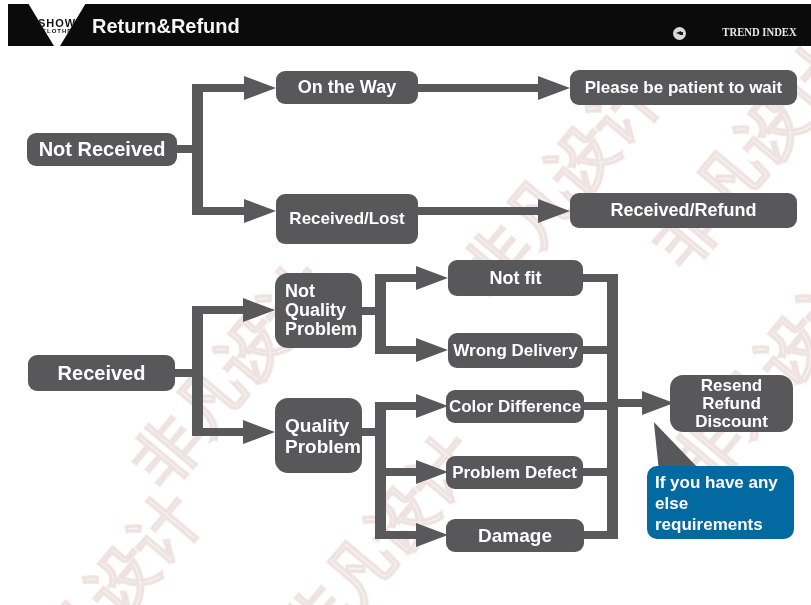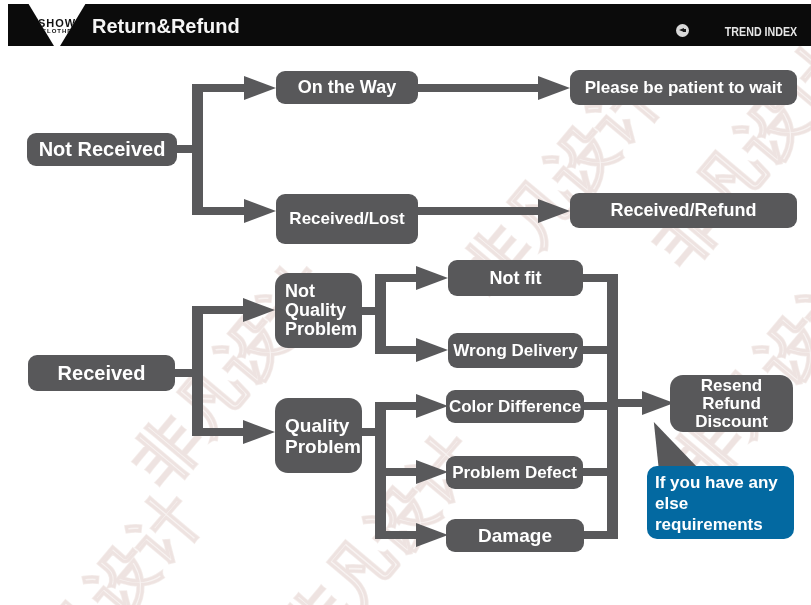--- a/index.html
+++ b/index.html
@@ -6,21 +6,21 @@
   body { background:#ffffff; font-family:"Liberation Sans", sans-serif; }
   #stage { position:relative; width:811px; height:605px; background:#ffffff; overflow:hidden; }
 
   
   .header-bar { position:absolute; left:8px; top:4px; right:0; height:42px; background:#0b0b0b; z-index:3; }
   .logo-tri { position:absolute; left:28px; top:3px; width:58px; height:48px; background:#ffffff;
               clip-path:polygon(0 0,100% 0,50% 100%); z-index:4; text-align:center; }
   .logo-top { display:block; margin-top:14px; font-size:11px; font-weight:bold; letter-spacing:1px; color:#111; }
   .logo-bottom { display:block; margin-top:-1px; font-size:6px; font-weight:bold; letter-spacing:1px; color:#111; }
   .header-title { position:absolute; left:92px; top:15px; color:#f5f5f5; font-size:20px; font-weight:bold; z-index:4; }
-  .trend-wrap { position:absolute; right:14px; top:24px; z-index:4; display:flex; align-items:flex-start; gap:20px; }
+  .trend-wrap { position:absolute; right:14px; top:24px; z-index:4; display:flex; align-items:flex-end; gap:20px;font-family:Liberation Serif, serif; }
   .trend-circle { width:13px; height:13px; border-radius:50%; background:#d9d9d9; position:relative; }
   .trend-circle::before { content:""; position:absolute; left:3px; top:4px; width:0; height:0;
               border-top:2.5px solid transparent; border-bottom:2.5px solid transparent; border-right:5px solid #1a1a1a; }
   .trend-circle::after { content:""; position:absolute; left:7px; top:5px; width:3px; height:3px; background:#1a1a1a; }
   .trend-text { color:#e6e6e6; font-size:13px; font-weight:bold; letter-spacing:0; transform:scaleX(0.82); transform-origin:right center; white-space:nowrap; }
 
   
   .wm { position:absolute; z-index:0; font-size:66px; font-weight:bold; color:rgba(205,172,162,0.14);
         -webkit-text-stroke:1.5px rgba(205,172,162,0.22); transform:rotate(-50deg); white-space:nowrap; pointer-events:none; }
 

